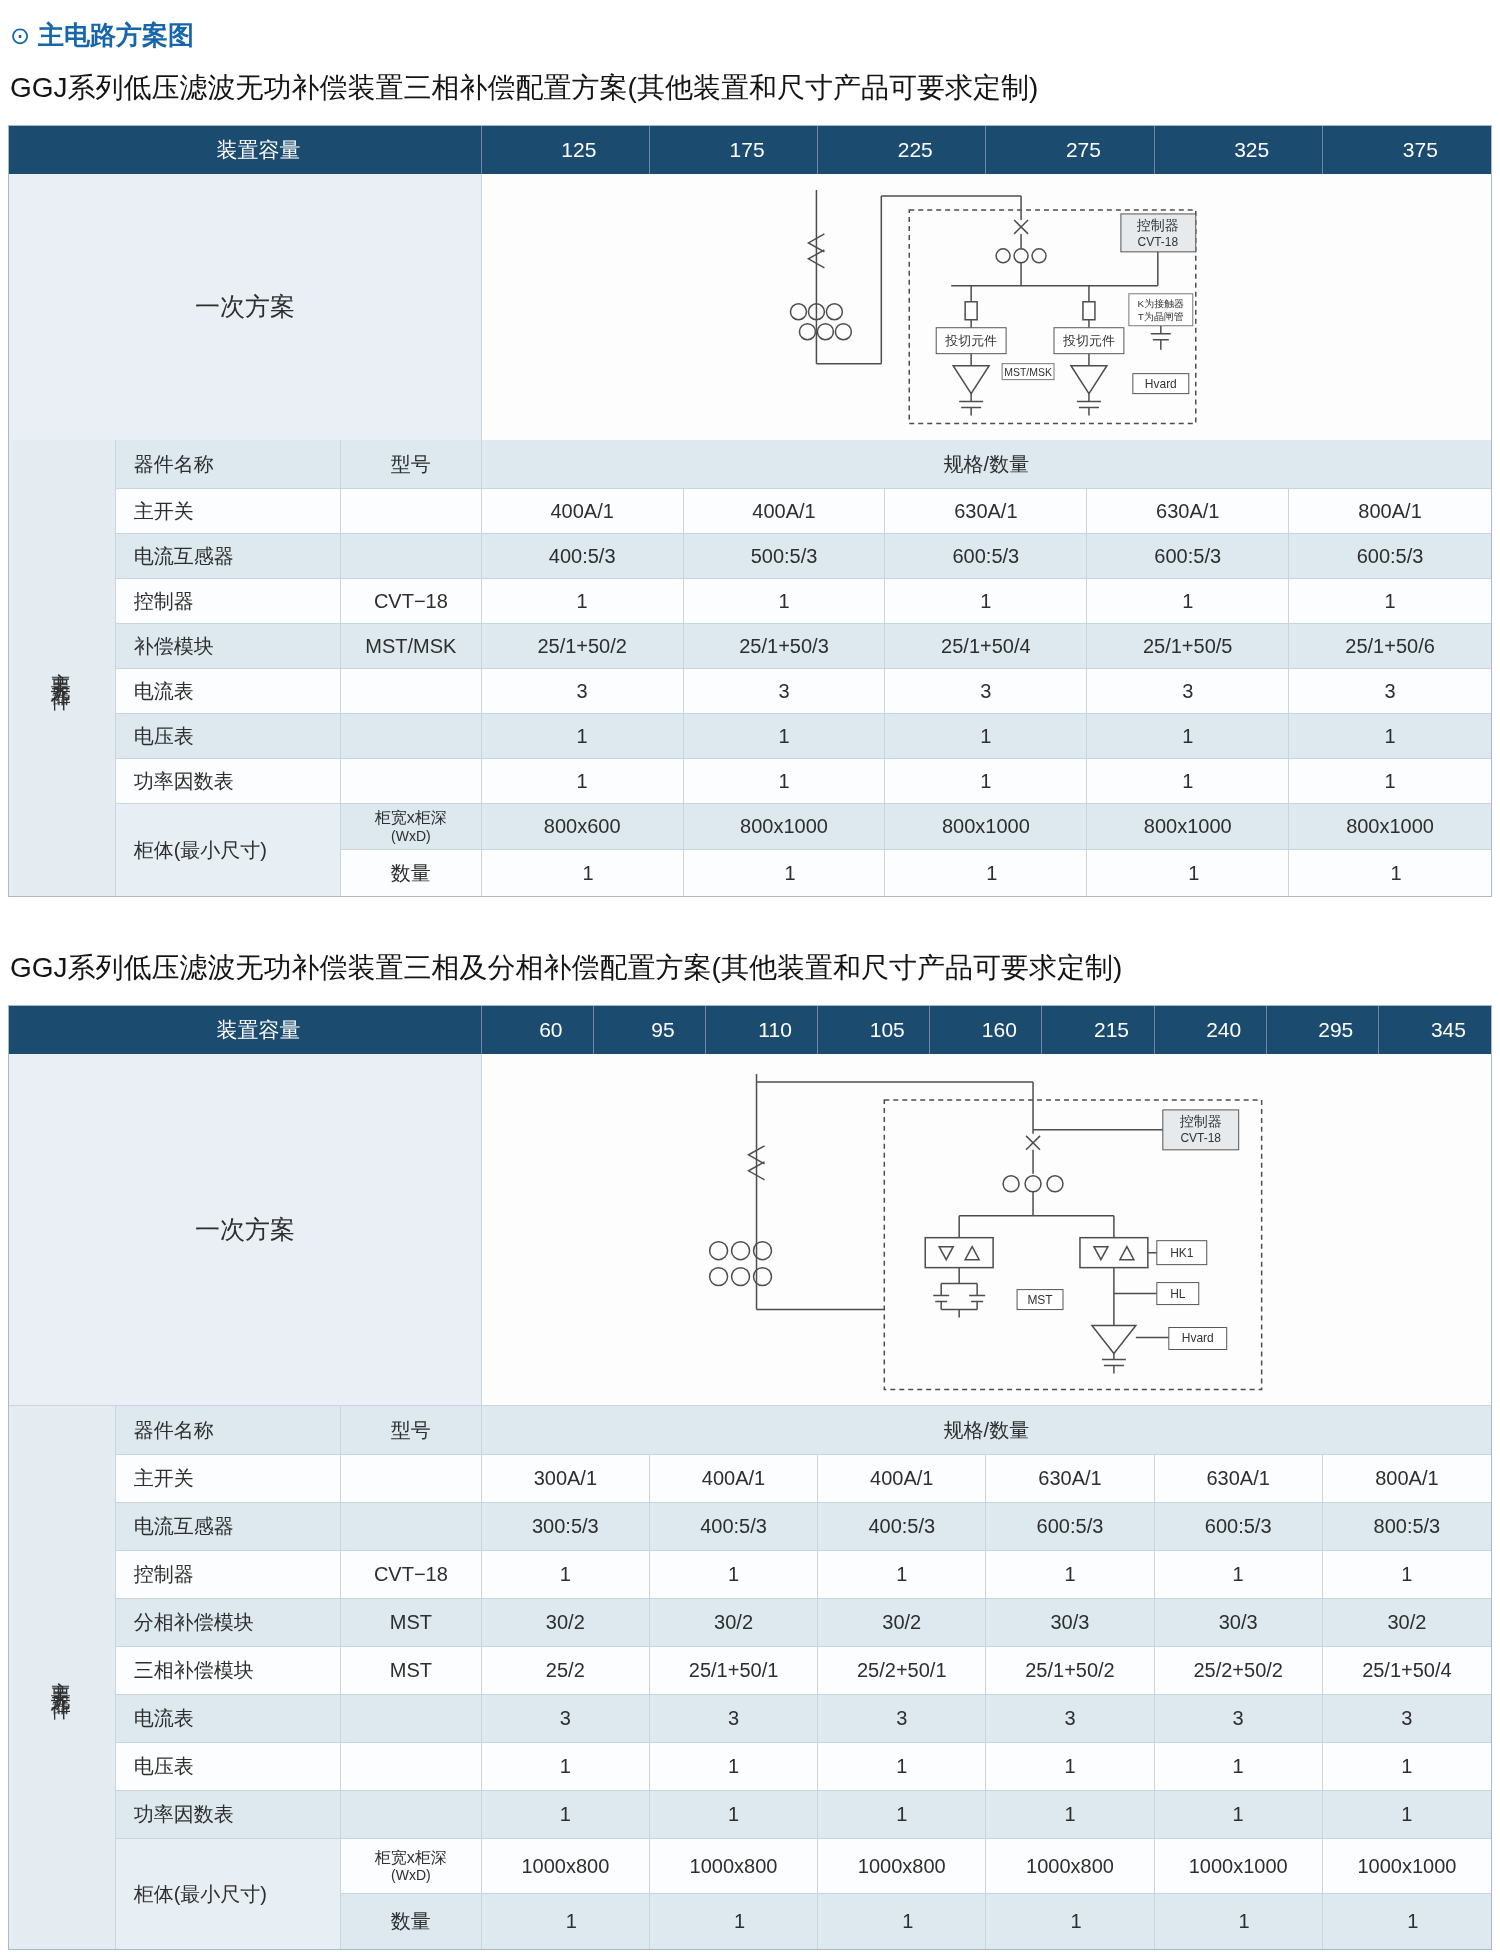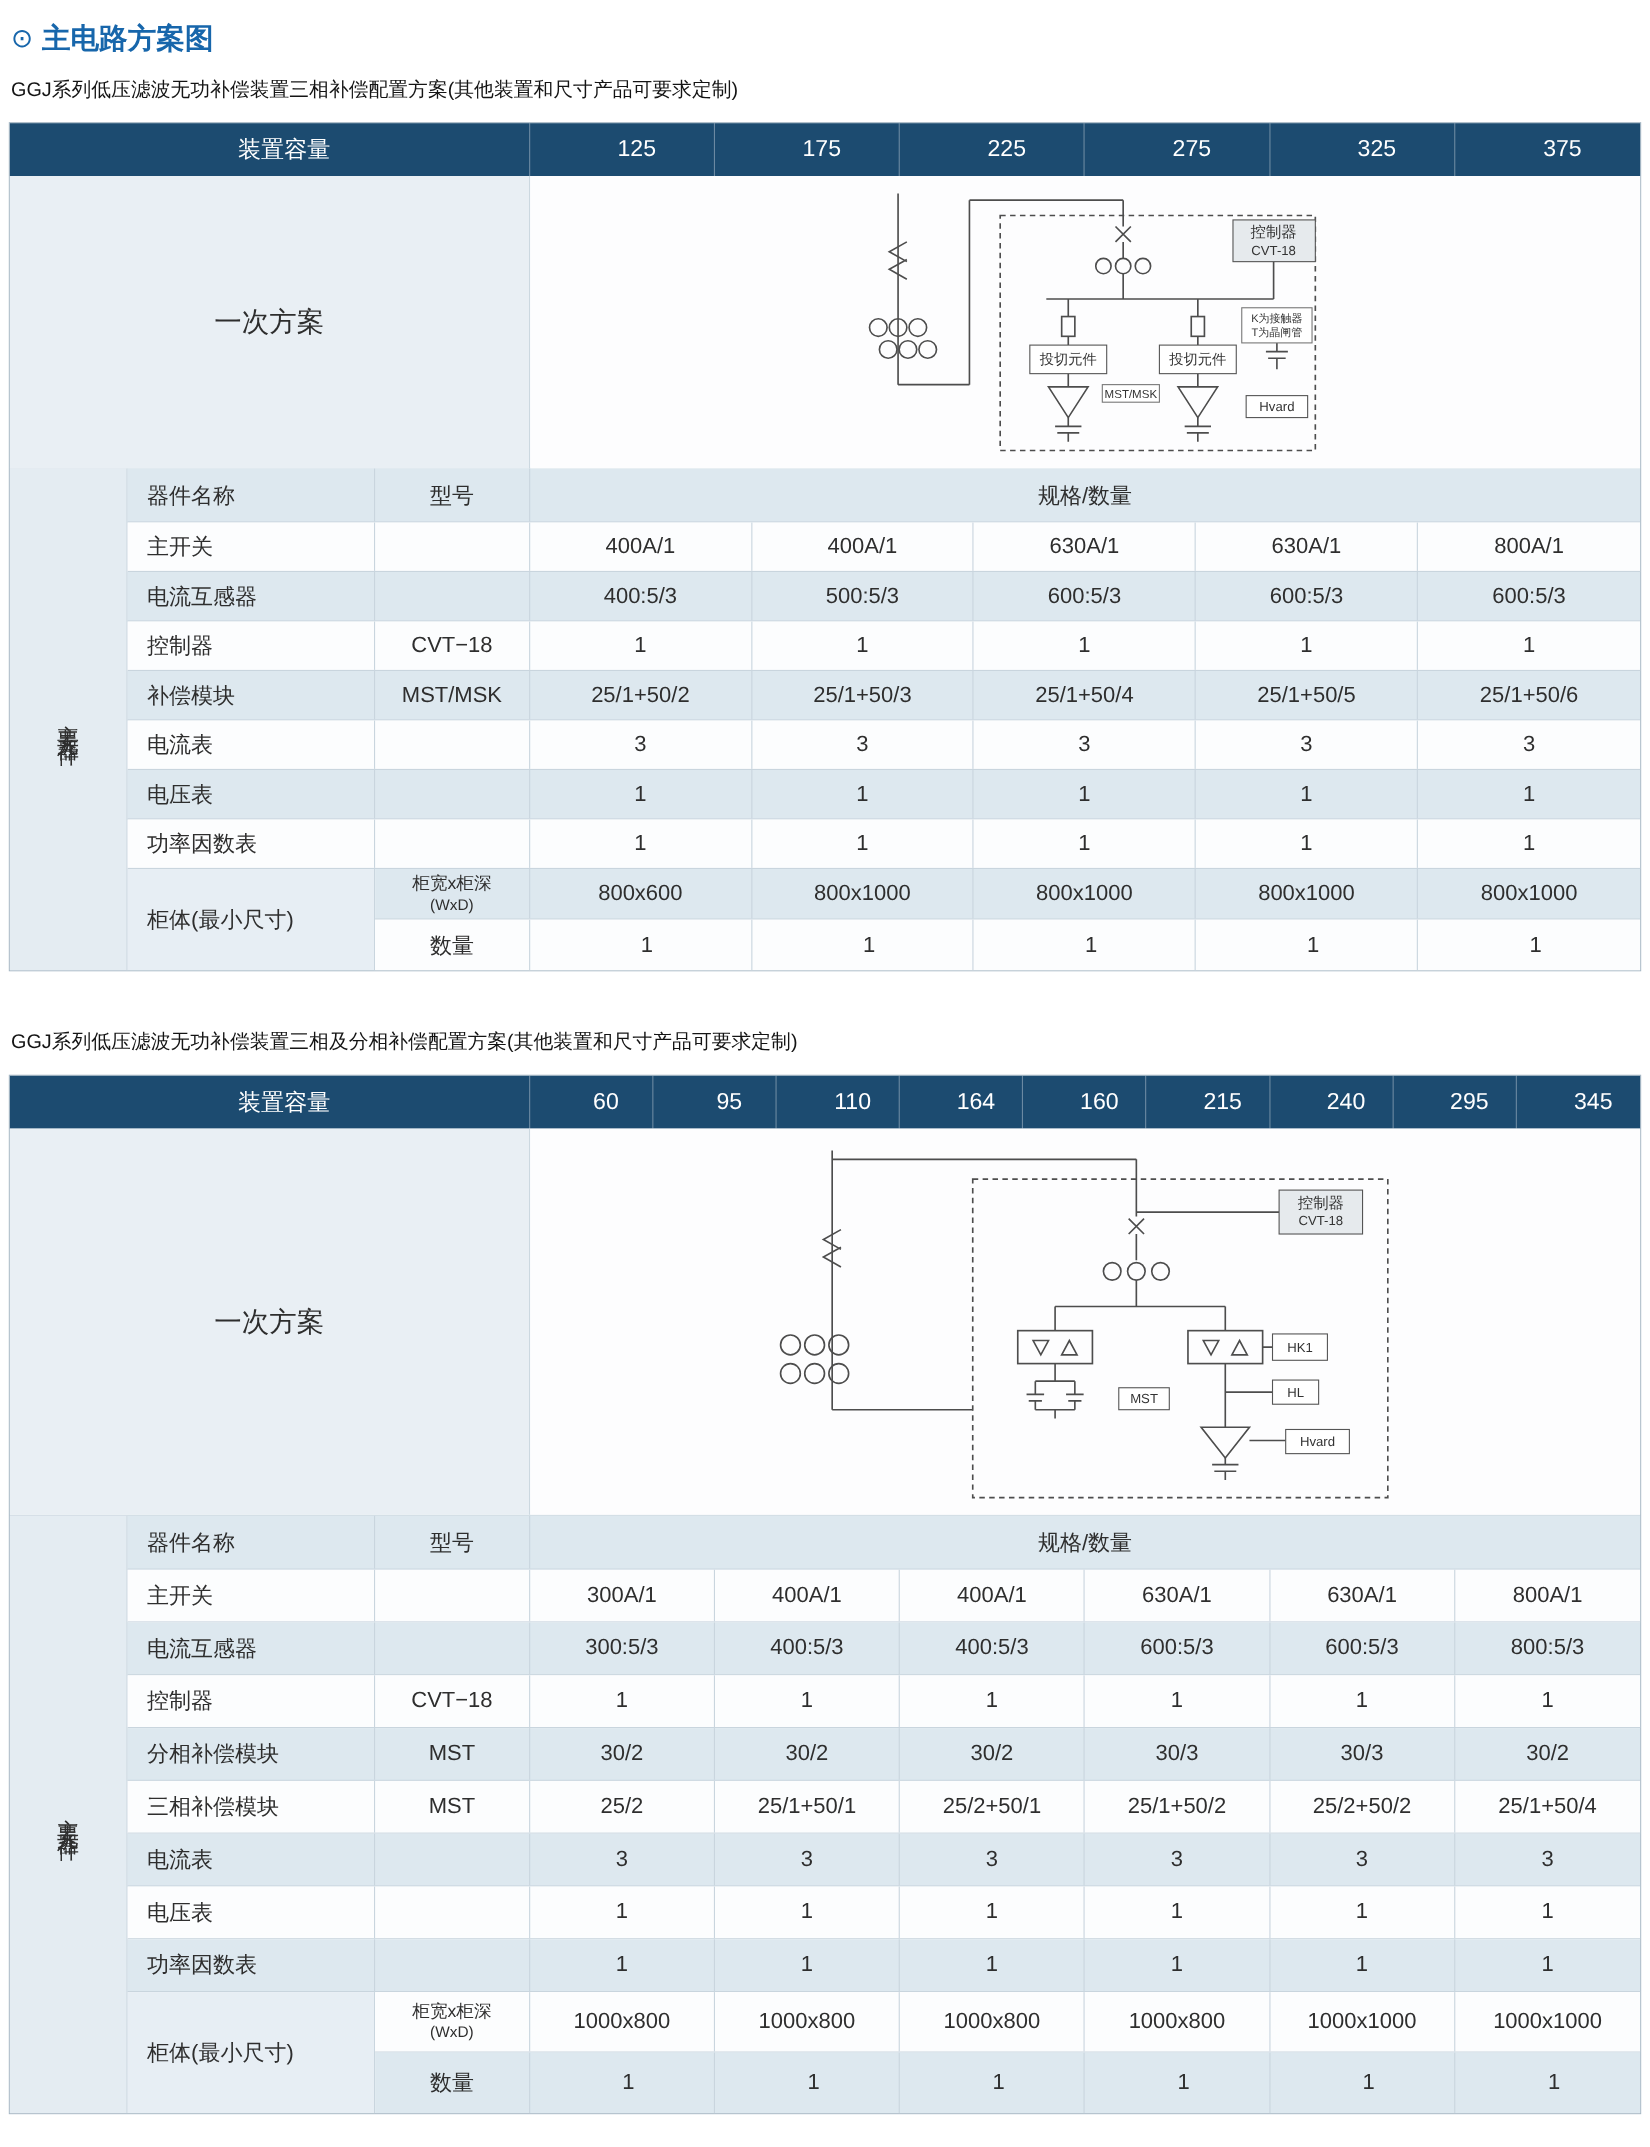--- a/index.html
+++ b/index.html
@@ -6,21 +6,21 @@
   html,body { background:#fff; }
   body {
     width: 1500px;
     padding: 14px 8px 24px;
     font-family: "Liberation Sans", "DejaVu Sans", sans-serif;
     color:#2e2e2e;
   }
   .titlerow { display:flex; align-items:center; gap:8px; color:#1766ab; margin:4px 0 16px 2px; }
   .bullet { font-size:24px; line-height:1; }
   .ptitle { font-size:26px; font-weight:bold; }
-  .sub { font-size:18px; color:#141414; margin:14px 0 18px 2px; }
+  .sub { font-size:28px; color:#141414; margin:14px 0 18px 2px; }
   .sub2 { margin-top:52px; }
 
   .tbl { border:1px solid #a9bac6; width:100%; }
 
   
   .hrow { display:grid; height:48px; background:#1c4b70; }
   .tbl1 .hrow { grid-template-columns:31.9% repeat(6,1fr); }
   .tbl2 .hrow { grid-template-columns:31.9% repeat(9,1fr); }
   .hc { display:flex; align-items:center; justify-content:center; color:#fff;
         font-size:21px; font-weight:500; border-right:1px solid rgba(255,255,255,.35);padding-left:27px; }
@@ -246,21 +246,21 @@
 </div>
 
 <p class="sub sub2">GGJ系列低压滤波无功补偿装置三相及分相补偿配置方案(其他装置和尺寸产品可要求定制)</p>
 
 <div class="tbl tbl2">
   <div class="hrow">
     <div class="hc">装置容量</div>
     <div class="hc">60</div>
     <div class="hc">95</div>
     <div class="hc">110</div>
-    <div class="hc">164</div>
+    <div class="hc">105</div>
     <div class="hc">160</div>
     <div class="hc">215</div>
     <div class="hc">240</div>
     <div class="hc">295</div>
     <div class="hc">345</div>
   </div>
 
   <div class="scheme s2">
     <div class="slabel">一次方案</div>
     <div class="sdiag">

